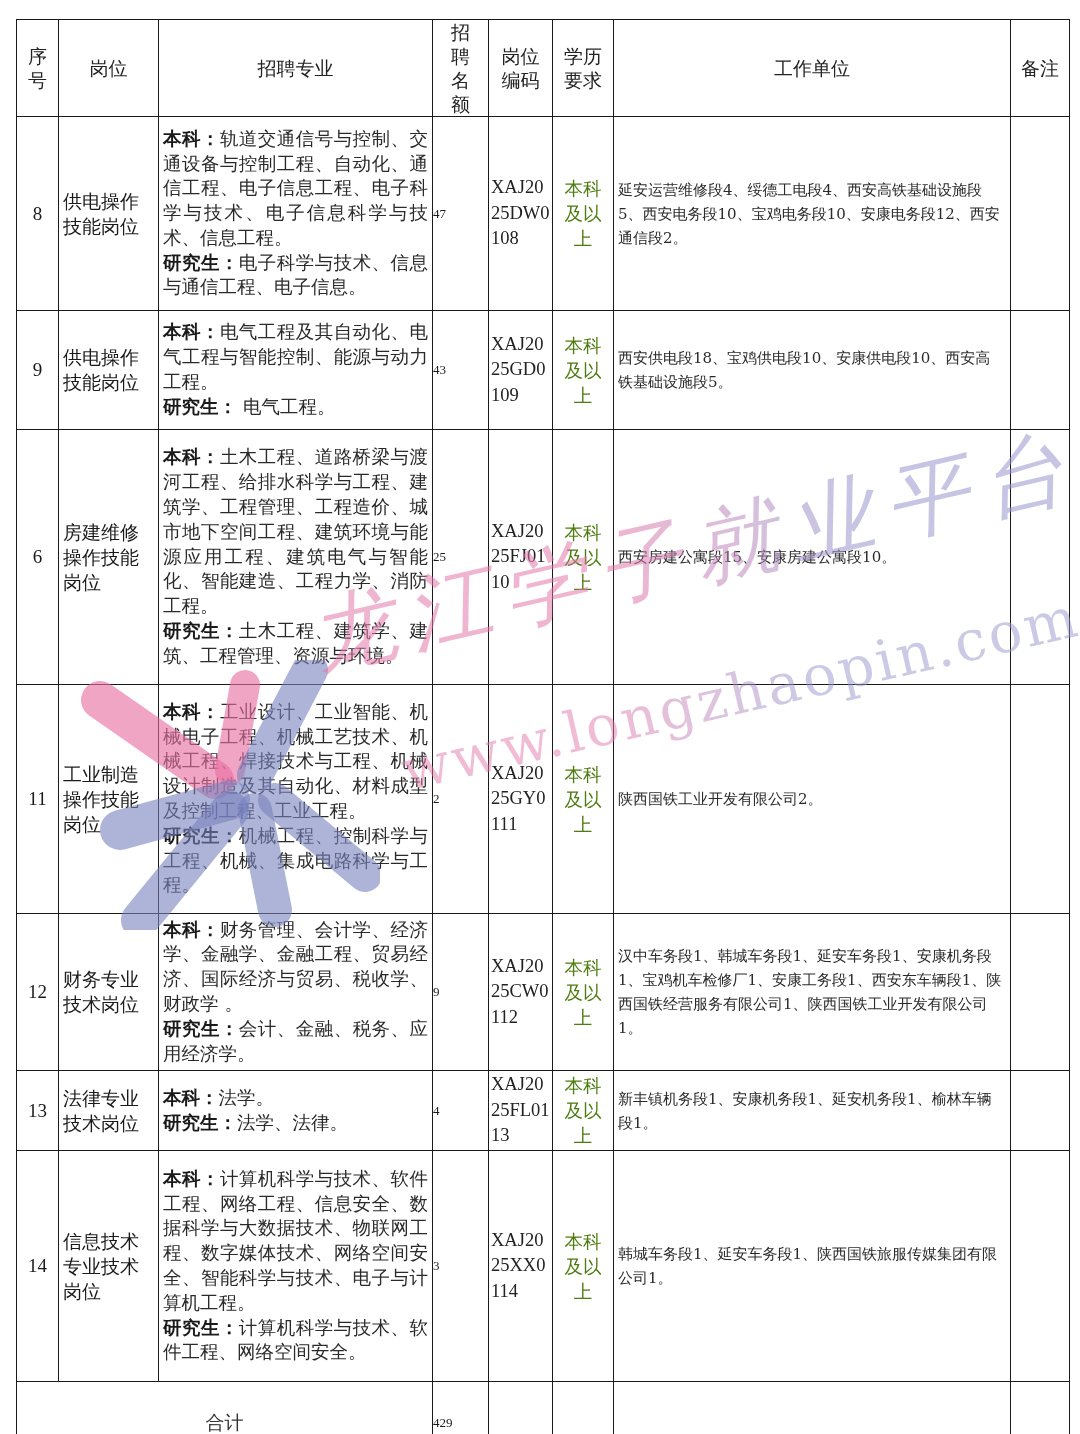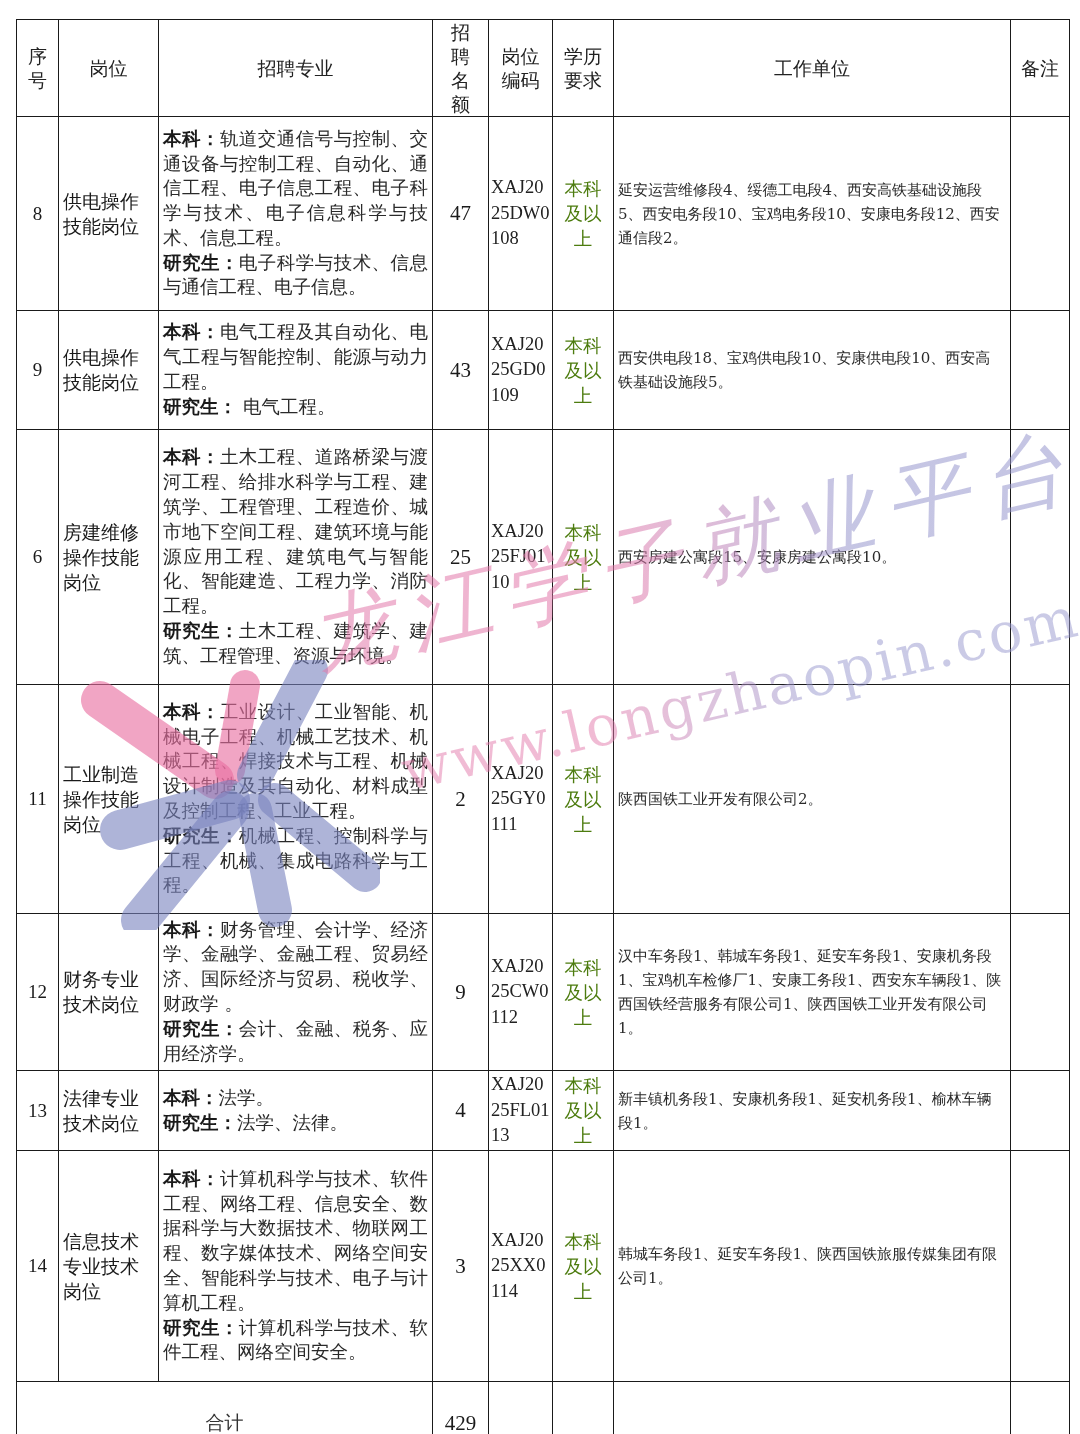--- a/index.html
+++ b/index.html
@@ -72,24 +72,24 @@
       text-align: justify;
       color: #2a2a2a;
       margin-top: 45px;
     }
     td.major .lbl {
       font-family: "DejaVu Sans", "Liberation Sans", sans-serif;
       font-weight: bold;
       color: #1a1a1a;
     }
     td.count {
-      text-align: center;
+      text-align: left;
       font-family: "Liberation Serif", "DejaVu Serif", serif;
       font-weight: bold;
-      font-size: 21px;
+      font-size: 13px;
     }
     td.code {
       font-family: "Liberation Serif", "DejaVu Serif", serif;
       font-size: 18.5px;
       line-height: 25.5px;
       padding-left: 2px !important;
       word-break: break-all;
       color: #222;
     }
     td.edu {

